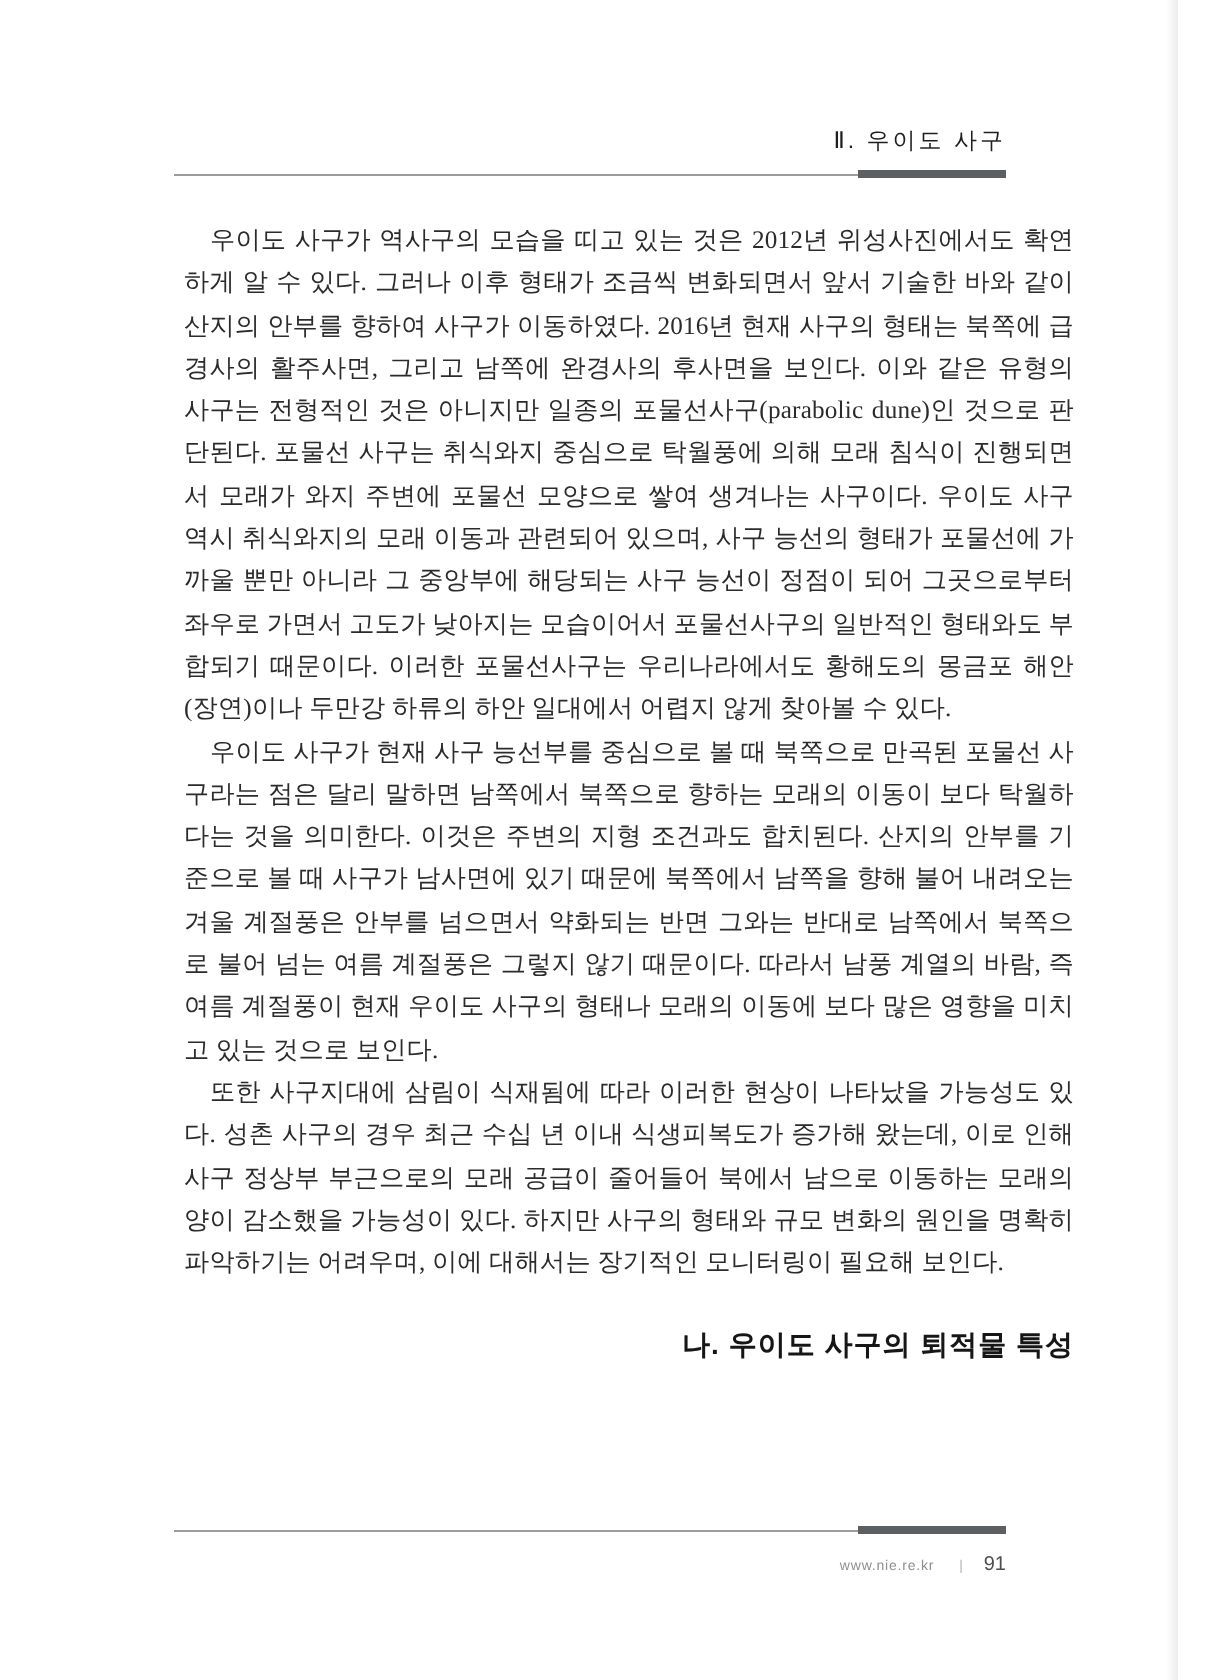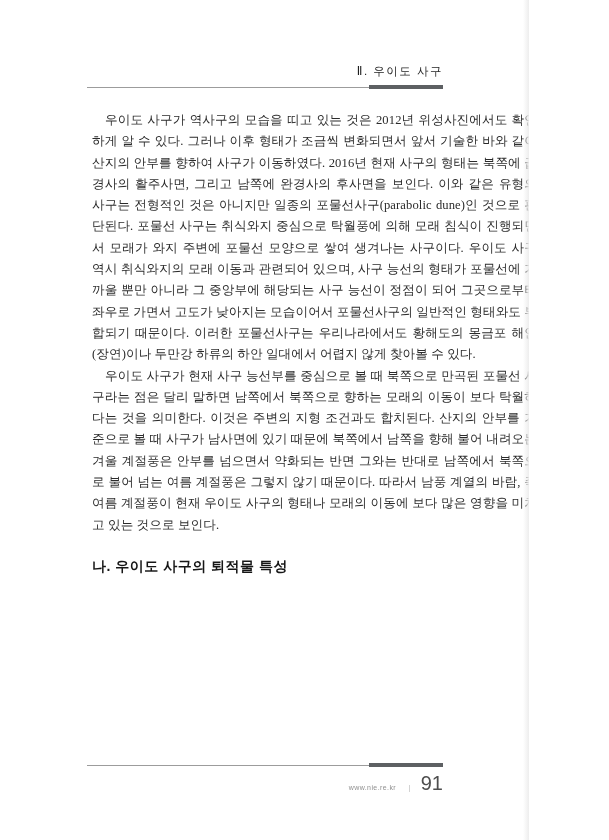--- a/index.html
+++ b/index.html
@@ -1,18 +1,18 @@
 <!DOCTYPE html>
 <html><head>
 <meta charset="utf-8">
 <style>
   html, body { margin: 0; padding: 0; background: #ffffff; }
   .page {
     position: relative;
-    width: 529px;
+    width: 589px;
     height: 840px;
     background: #ffffff;
     overflow: hidden;
     font-family: "Liberation Serif", "DejaVu Serif", serif;
     color: #2b2b2b;
   }
   .page-edge {
     position: absolute;
     top: 0; right: 0;
     width: 6px; height: 100%;
@@ -69,21 +69,21 @@
     text-indent: 13px;
   }
   .section-heading {
     font-family: "Liberation Sans", "DejaVu Sans", sans-serif;
     font-size: 14px;
     font-weight: bold;
     color: #161616;
     letter-spacing: 0.5px;
     line-height: 18px;
     margin: 21px 0 15px 0;
-    text-align: left;
+    text-align: right;
     text-indent: 0;
   }
   
   .page-foot {
     position: absolute;
     top: 763px;
     left: 87px;
     right: 86px;
   }
   .foot-line {
@@ -96,39 +96,40 @@
     font-size: 7px;
     color: #8f8f8f;
     letter-spacing: 0.4px;
   }
   .sep {
     font-size: 7px;
     color: #b5b5b5;
     margin: 0 6px 0 8px;
   }
   .pagenum {
-    font-size: 20px;
+    font-size: 10px;
     color: #4e4e4e;
   }
 </style>
 </head>
 <body>
 
 <div class="page">
 
   <div class="running-head">
     <span class="running-title">Ⅱ. 우이도 사구</span>
     <div class="rule head-rule">
       <span class="rule-accent"></span>
     </div>
   </div>
 
   <div class="body-text">
     <p>우이도 사구가 역사구의 모습을 띠고 있는 것은 2012년 위성사진에서도 확연하게 알 수 있다. 그러나 이후 형태가 조금씩 변화되면서 앞서 기술한 바와 같이 산지의 안부를 향하여 사구가 이동하였다. 2016년 현재 사구의 형태는 북쪽에 급경사의 활주사면, 그리고 남쪽에 완경사의 후사면을 보인다. 이와 같은 유형의 사구는 전형적인 것은 아니지만 일종의 포물선사구(parabolic dune)인 것으로 판단된다. 포물선 사구는 취식와지 중심으로 탁월풍에 의해 모래 침식이 진행되면서 모래가 와지 주변에 포물선 모양으로 쌓여 생겨나는 사구이다. 우이도 사구 역시 취식와지의 모래 이동과 관련되어 있으며, 사구 능선의 형태가 포물선에 가까울 뿐만 아니라 그 중앙부에 해당되는 사구 능선이 정점이 되어 그곳으로부터 좌우로 가면서 고도가 낮아지는 모습이어서 포물선사구의 일반적인 형태와도 부합되기 때문이다. 이러한 포물선사구는 우리나라에서도 황해도의 몽금포 해안(장연)이나 두만강 하류의 하안 일대에서 어렵지 않게 찾아볼 수 있다.</p>
     <p>우이도 사구가 현재 사구 능선부를 중심으로 볼 때 북쪽으로 만곡된 포물선 사구라는 점은 달리 말하면 남쪽에서 북쪽으로 향하는 모래의 이동이 보다 탁월하다는 것을 의미한다. 이것은 주변의 지형 조건과도 합치된다. 산지의 안부를 기준으로 볼 때 사구가 남사면에 있기 때문에 북쪽에서 남쪽을 향해 불어 내려오는 겨울 계절풍은 안부를 넘으면서 약화되는 반면 그와는 반대로 남쪽에서 북쪽으로 불어 넘는 여름 계절풍은 그렇지 않기 때문이다. 따라서 남풍 계열의 바람, 즉 여름 계절풍이 현재 우이도 사구의 형태나 모래의 이동에 보다 많은 영향을 미치고 있는 것으로 보인다.</p>
+    <p>또한 사구지대에 삼림이 식재됨에 따라 이러한 현상이 나타났을 가능성도 있다. 성촌 사구의 경우 최근 수십 년 이내 식생피복도가 증가해 왔는데, 이로 인해 사구 정상부 부근으로의 모래 공급이 줄어들어 북에서 남으로 이동하는 모래의 양이 감소했을 가능성이 있다. 하지만 사구의 형태와 규모 변화의 원인을 명확히 파악하기는 어려우며, 이에 대해서는 장기적인 모니터링이 필요해 보인다.</p>
     <h2 class="section-heading">나. 우이도 사구의 퇴적물 특성</h2>
   </div>
 
   <div class="page-foot">
     <div class="rule">
       <span class="rule-accent"></span>
     </div>
     <div class="foot-line">
       <span class="site">www.nie.re.kr</span>
       <span class="sep">|</span>

